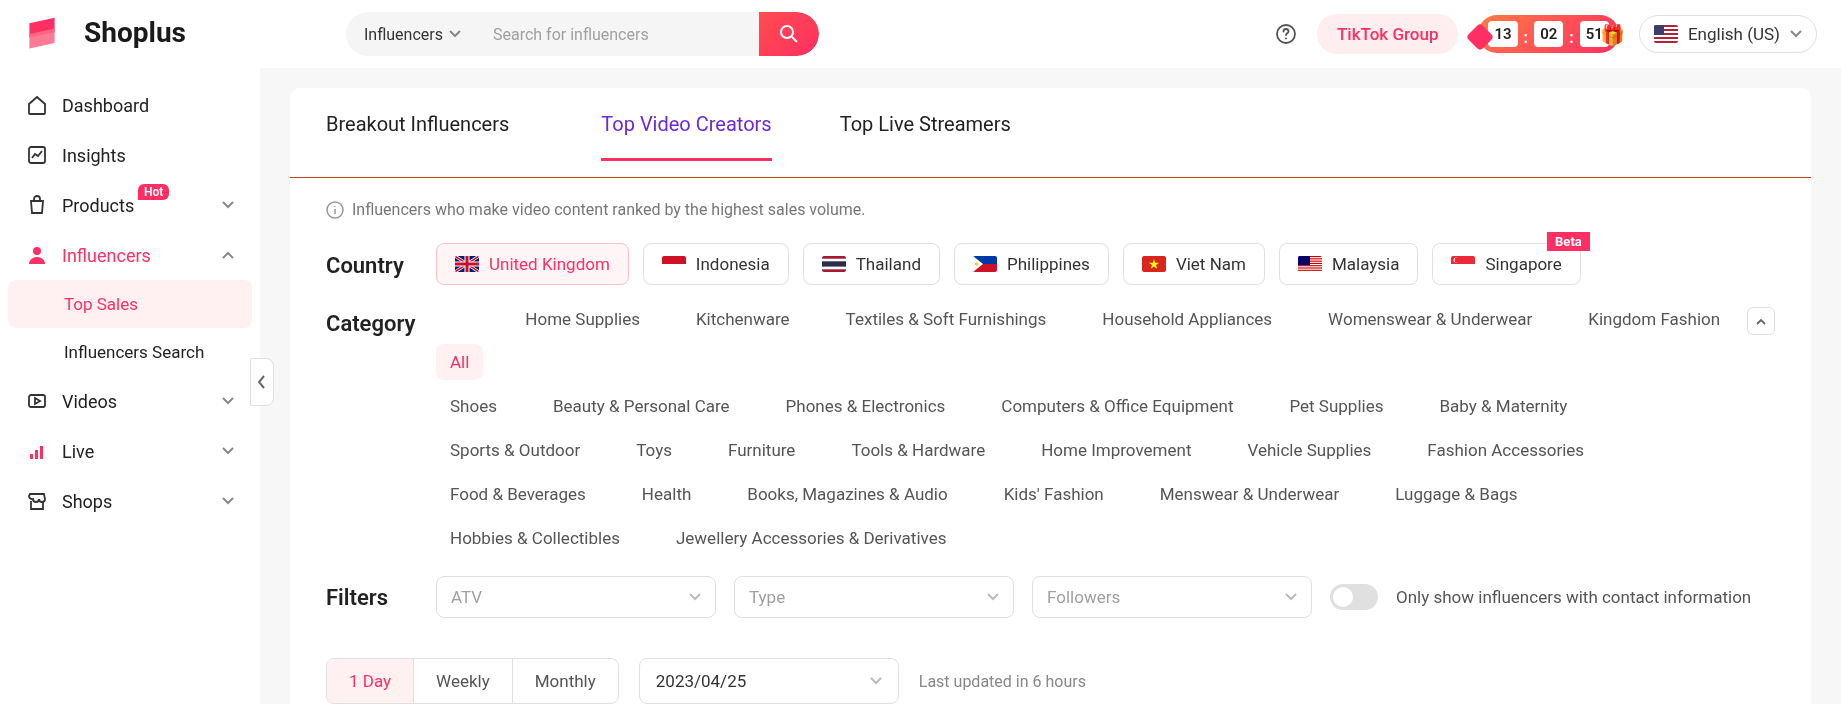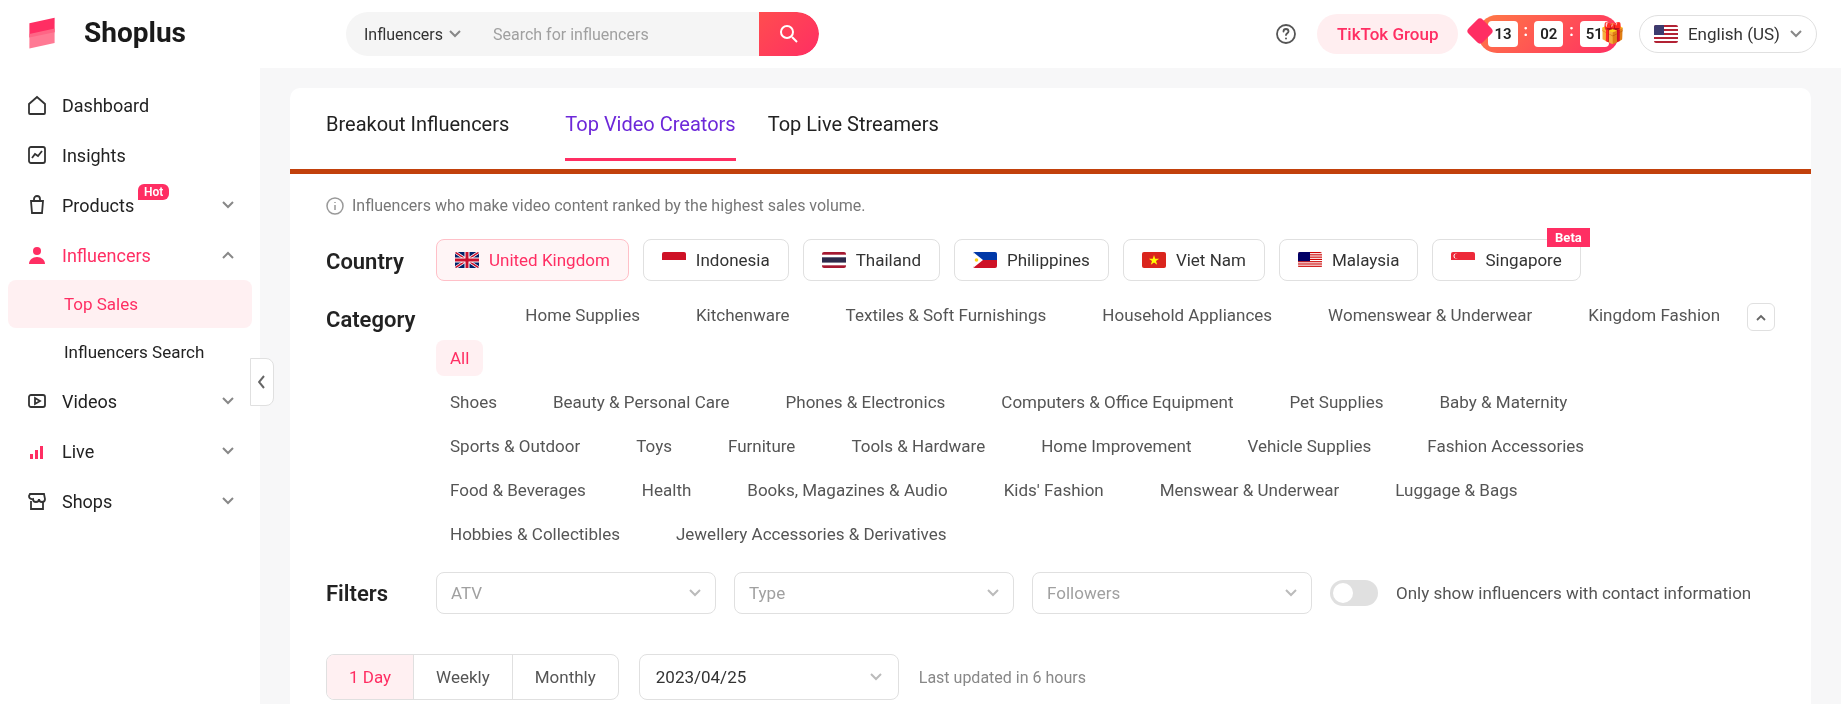--- a/index.html
+++ b/index.html
@@ -13,21 +13,21 @@
     
     .search-wrap { display: flex; align-items: center; background: #f5f5f5; border-radius: 999px; overflow: hidden; margin-left: 80px; }
     .search-dropdown { display: flex; align-items: center; padding: 0 18px; color: #333; font-size: 16px; cursor: pointer; gap: 6px; }
     .search-input { border: none; background: transparent; padding: 12px 14px; width: 280px; font-size: 16px; outline: none; color: #333; }
     .search-input::placeholder { color: #a0a0a0; }
     .search-button { background: linear-gradient(135deg, #ff4d4f 0%, #ff2e63 100%); border: none; width: 60px; height: 44px; display: flex; align-items: center; justify-content: center; cursor: pointer; border-radius: 0 999px 999px 0; }
     
     .header-right { margin-left: auto; display: flex; align-items: center; gap: 20px; }
     .help-icon-wrap { color: #555; cursor: pointer; }
     .tiktok-group { background: #ffeef0; color: #ff2e63; padding: 10px 20px; border-radius: 999px; font-size: 17px; font-weight: 500; cursor: pointer; }
-    .countdown { display: flex; align-items: flex-start; gap: 6px; background: linear-gradient(135deg, #ff7a45 0%, #ff2e63 100%); padding: 6px 10px; border-radius: 20px; position: relative; }
+    .countdown { display: flex; align-items: flex-end; gap: 6px; background: linear-gradient(135deg, #ff7a45 0%, #ff2e63 100%); padding: 6px 10px; border-radius: 20px; position: relative; }
     .countdown-badge-left { position: absolute; left: -8px; width: 20px; height: 20px; background: #ff2e63; border-radius: 4px; transform: rotate(45deg); }
     .countdown-num { background: #fff; color: #222; padding: 4px 6px; border-radius: 4px; font-size: 15px; font-weight: 600; min-width: 28px; text-align: center; }
     .countdown-sep { color: #fff; font-weight: 700; }
     .countdown-gift { position: absolute; right: -6px; font-size: 20px; }
     .lang-select { display: flex; align-items: center; gap: 10px; padding: 8px 14px; border: 1px solid #e0e0e0; border-radius: 999px; cursor: pointer; font-size: 17px; color: #333; }
     .flag-us { width: 24px; height: 18px; border-radius: 2px; }
     
     
     .layout { display: flex; }
     .sidebar { width: 260px; padding: 12px 8px; position: relative; }
@@ -38,21 +38,21 @@
     .nav-sub { margin-left: 0px; }
     .nav-sub-item { padding: 14px 18px 14px 56px; font-size: 17px; color: #222; cursor: pointer; border-radius: 8px; }
     .nav-sub-item.active { background: #fff0f2; color: #ff2e63; }
     .hot-badge { position: absolute; top: 4px; left: 130px; background: #ff2e63; color: #fff; font-size: 12px; padding: 1px 6px; border-radius: 6px 6px 6px 0; font-weight: 600; }
     .collapse-handle { position: absolute; right: -14px; top: 290px; width: 24px; height: 48px; background: #fff; border: 1px solid #e0e0e0; border-radius: 0 8px 8px 0; display: flex; align-items: center; justify-content: center; cursor: pointer; color: #666; font-size: 16px; }
     
     
     .main { flex: 1; background: #f7f7f8; padding: 20px 30px; overflow: hidden; }
     .card { background: #fff; border-radius: 10px; padding: 0; }
     
-    .tabs { display: flex; gap: 32px; padding: 24px 36px 8px; border-bottom: 5px solid #c2410c; }
+    .tabs { display: flex; gap: 68px; padding: 24px 36px 16px; border-bottom: 1px solid #c2410c; }
     .tab { font-size: 20px; color: #222; padding-bottom: 22px; cursor: pointer; border-bottom: 3px solid transparent; }
     .tab.active { color: #6d28d9; border-bottom-color: #ff2e63; margin-left: 24px; }
     
     .info-row { display: flex; align-items: center; gap: 8px; padding: 22px 36px 12px; color: #777; font-size: 16px; }
     
     .filter-section { padding: 12px 36px; }
     .filter-row { display: flex; align-items: flex-start; gap: 20px; margin-bottom: 8px; }
     .filter-label { font-size: 22px; font-weight: 600; color: #222; width: 90px; padding-top: 10px; }
     .chip-wrap { display: flex; flex-wrap: wrap; gap: 14px; flex: 1; position: relative; }
     .chip { border: 1px solid #e0e0e0; padding: 10px 18px; border-radius: 8px; font-size: 17px; color: #333; cursor: pointer; display: flex; align-items: center; gap: 10px; position: relative; }

